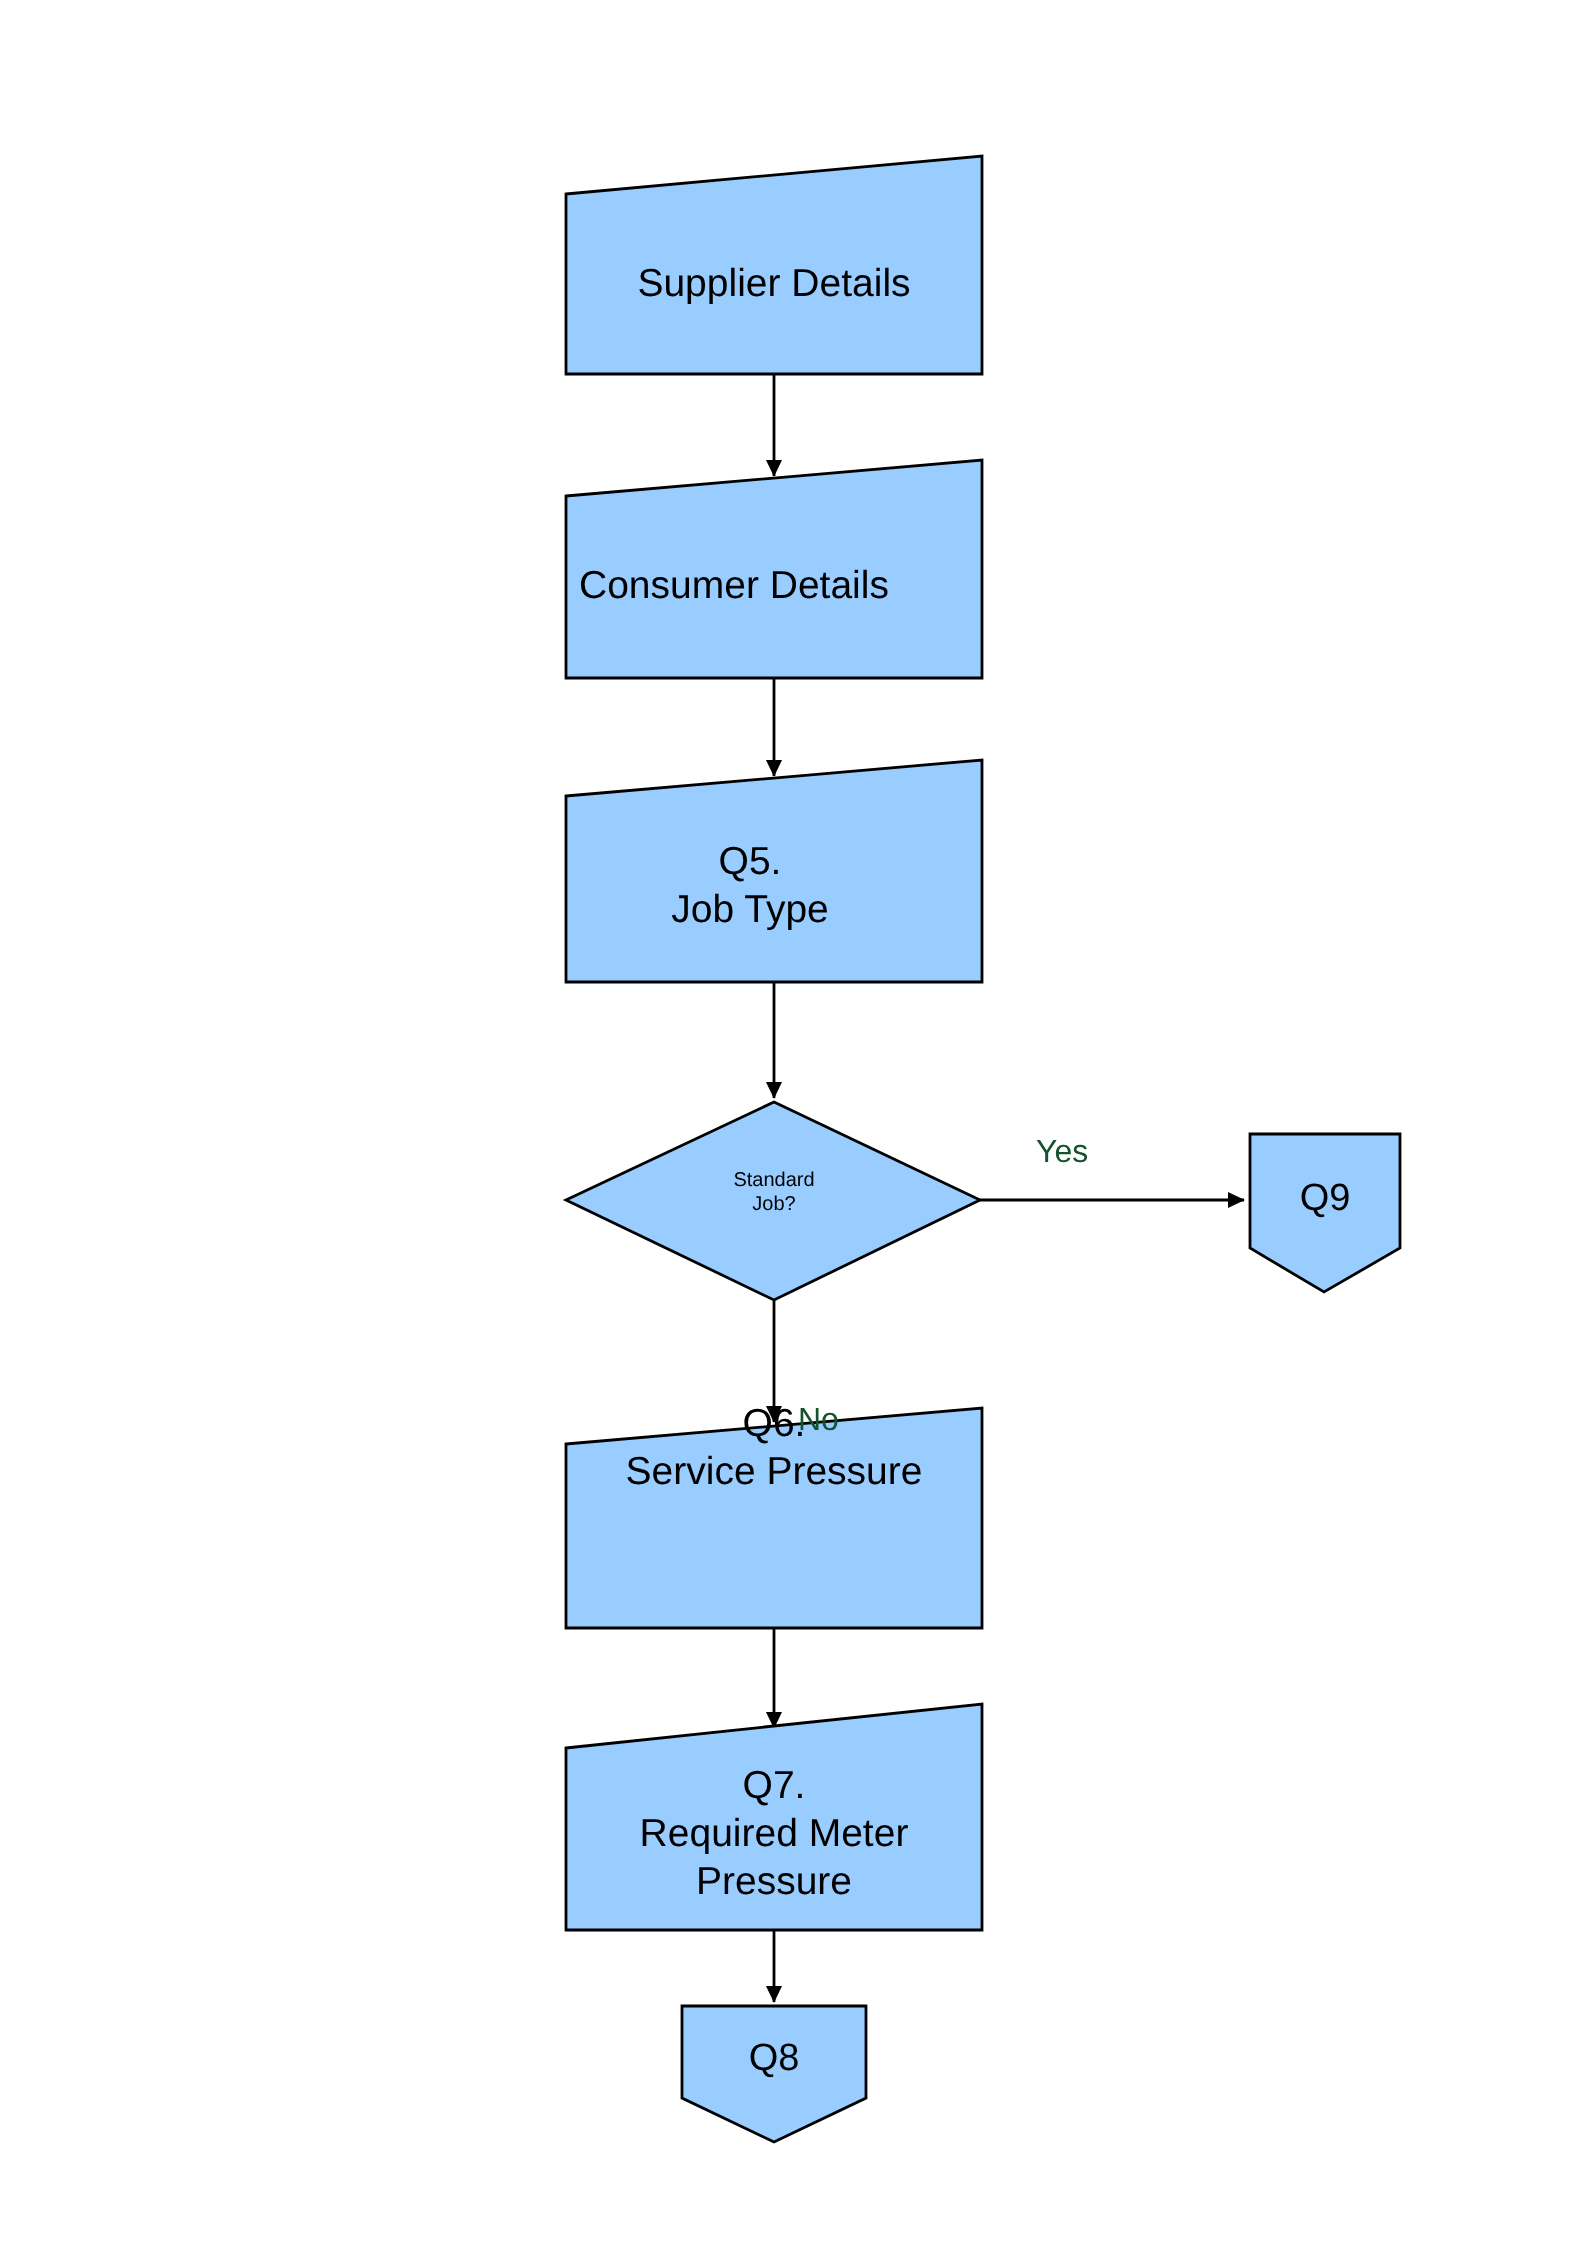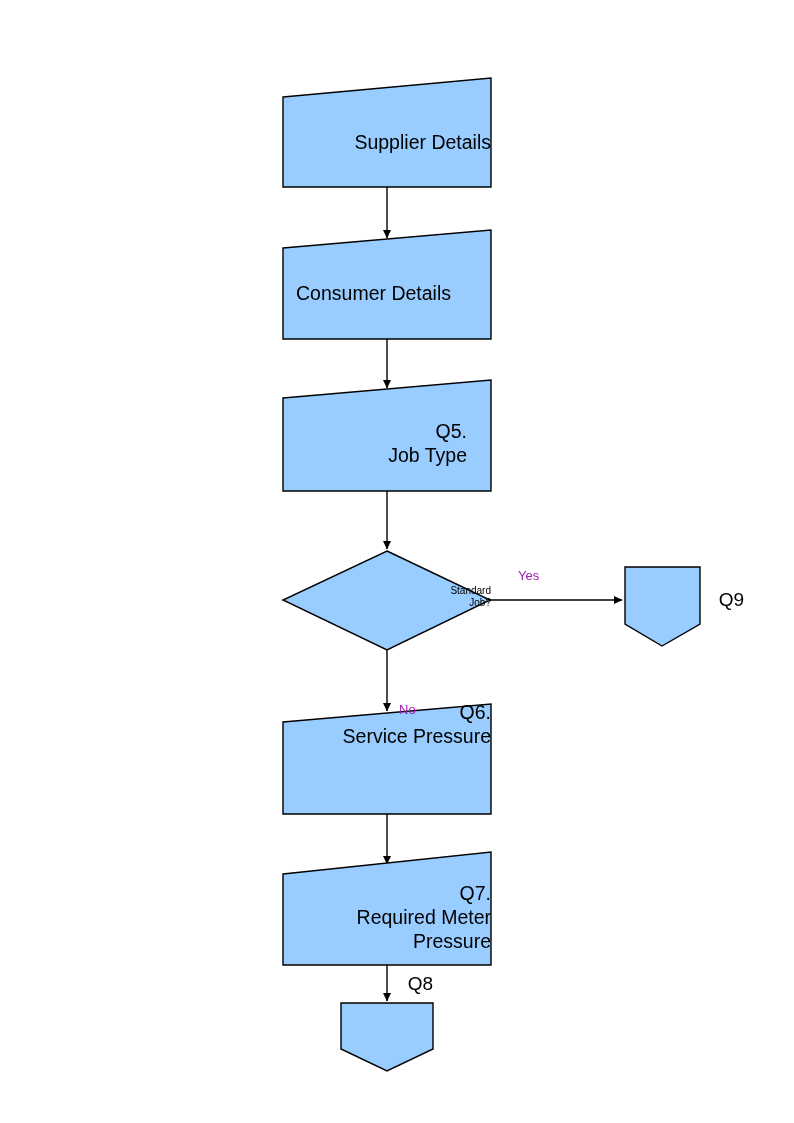--- a/index.html
+++ b/index.html
@@ -17,41 +17,41 @@
   }
   #flow-canvas {
     position: absolute;
     left: 0;
     top: 0;
     width: 794px;
     height: 1123px;
   }
   .node-label {
     position: absolute;
-    text-align: right;
+    text-align: center;
     color: #000000;
     font-family: "Liberation Sans", sans-serif;
     white-space: pre;
     pointer-events: none;
     line-height: 1.22;
   }
   .lbl-box {
     font-size: 19.5px;
   }
   .lbl-diamond {
     font-size: 10px;
   }
   .lbl-connector {
     font-size: 19px;
   }
   .edge-label {
     position: absolute;
-    font-size: 13px;
+    font-size: 16px;
     font-family: "Liberation Sans", sans-serif;
-    color: #a21caf;
+    color: #14532d;
     white-space: pre;
   }
 </style>
 </head>
 <body>
 
 <svg id="flow-canvas" viewBox="0 0 794 1123" xmlns="http://www.w3.org/2000/svg">
 
   <defs>
     <marker id="arrowhead" markerWidth="9" markerHeight="9" refX="8.2" refY="4.5" orient="auto" markerUnits="userSpaceOnUse">
@@ -93,26 +93,26 @@
 <div class="node-label lbl-box" style="left:283px; top:131px; width:208px;">Supplier Details</div>
 
 <div class="node-label lbl-box" style="left:283px; top:282px; width:168px;">Consumer Details</div>
 
 <div class="node-label lbl-box" style="left:283px; top:420px; width:184px;">Q5.
 Job Type</div>
 
 <div class="node-label lbl-diamond" style="left:283px; top:585px; width:208px;">Standard
 Job?</div>
 
-<div class="node-label lbl-connector" style="left:625px; top:588px; width:75px;padding-left:44px;">Q9</div>
+<div class="node-label lbl-connector" style="left:625px; top:588px; width:75px;">Q9</div>
 
 <div class="node-label lbl-box" style="left:283px; top:701px; width:208px;">Q6.
 Service Pressure</div>
 
 <div class="node-label lbl-box" style="left:283px; top:882px; width:208px;">Q7.
 Required Meter
 Pressure</div>
 
-<div class="node-label lbl-connector" style="left:341px; top:972px; width:92px;">Q8</div>
+<div class="node-label lbl-connector" style="left:341px; top:1018px; width:92px;">Q8</div>
 
 <div class="edge-label" style="left:518px; top:568px;">Yes</div>
 
 <div class="edge-label" style="left:399px; top:702px;">No</div>
 
 </body></html>

